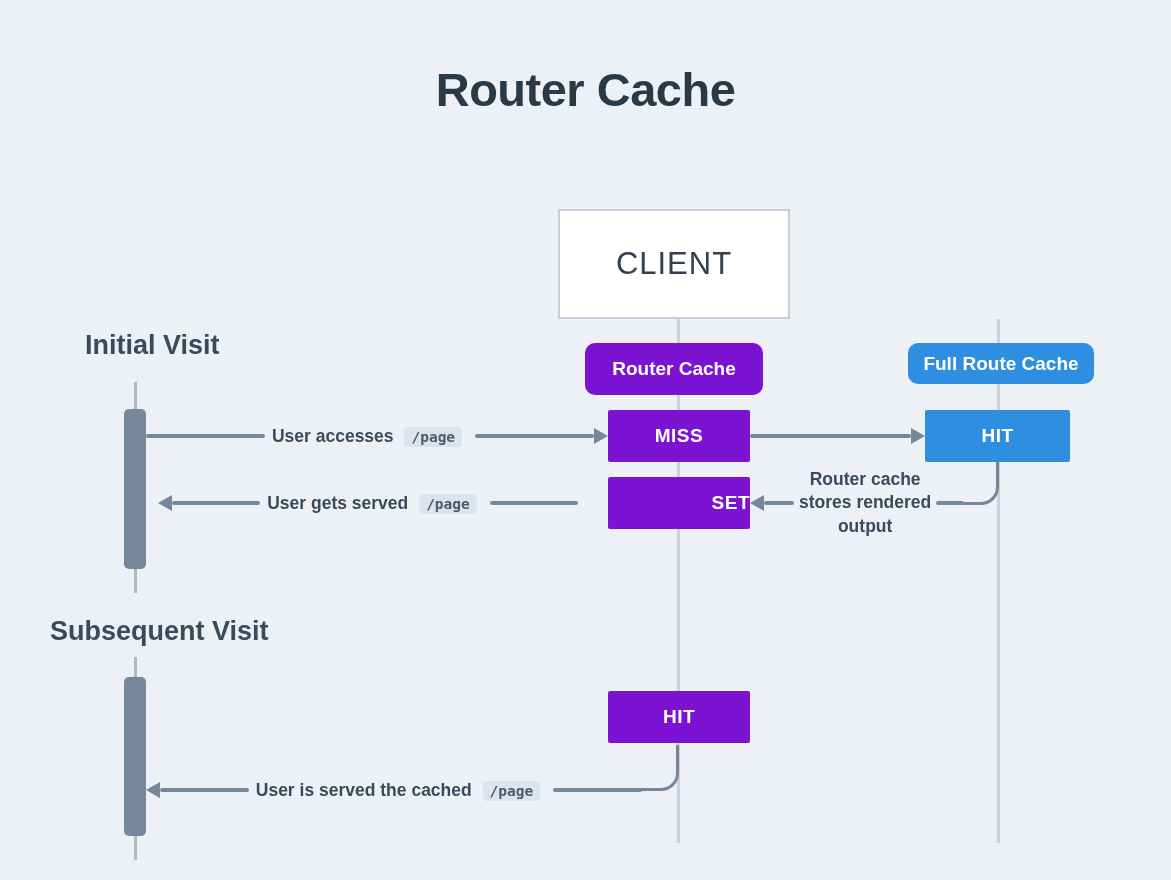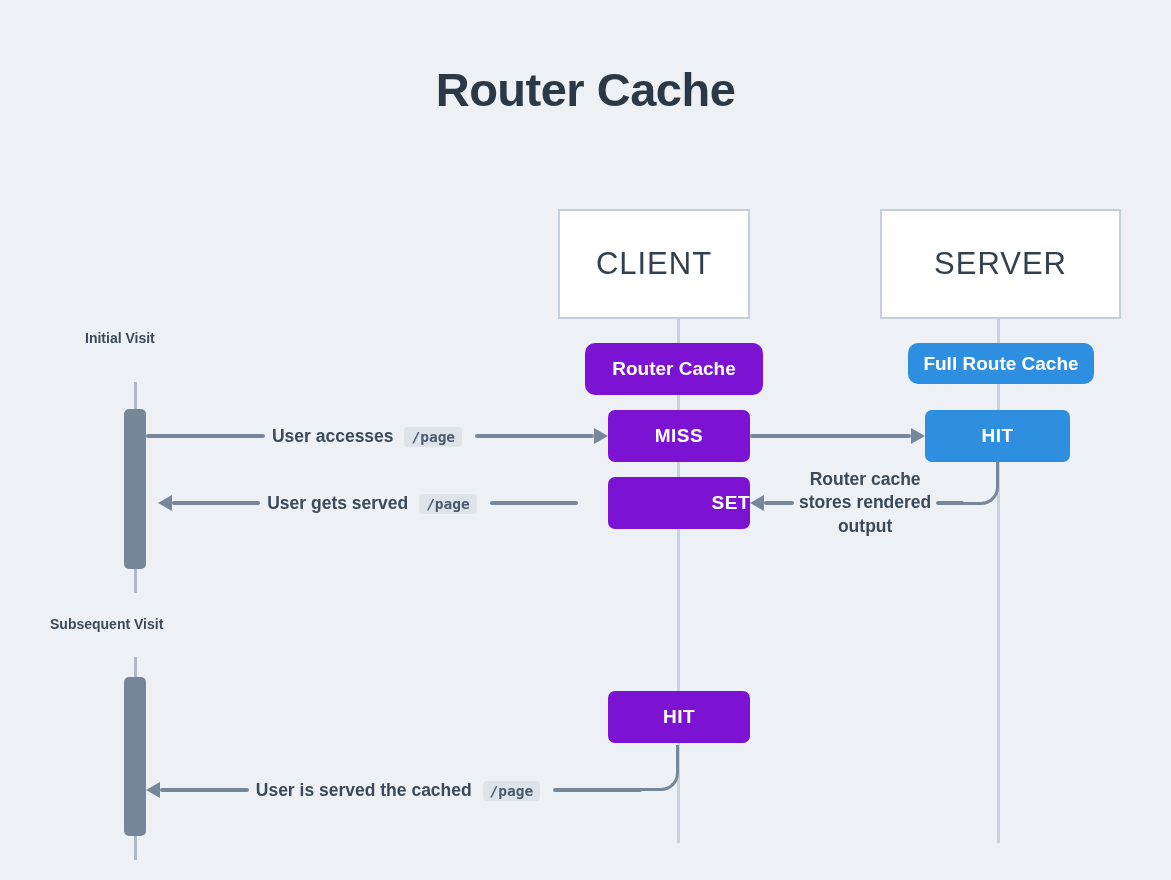--- a/index.html
+++ b/index.html
@@ -26,48 +26,48 @@
     position:absolute;left:0;top:62px;width:100%;
     text-align:center;font-size:47px;font-weight:bold;
     color:var(--heading);letter-spacing:-0.5px;
   }
   .actor{
     position:absolute;top:209px;height:110px;
     background:var(--actor_bg);border:2px solid var(--actor_border);
     box-sizing:border-box;display:flex;align-items:center;justify-content:center;
     font-size:31px;color:#33414f;letter-spacing:1px;z-index:3;
   }
-  .actor.client{left:558px;width:192px;}
+  .actor.client{left:558px;width:232px;}
   .actor.server{left:880px;width:241px;}
   .lifeline{
     position:absolute;top:319px;width:3px;height:524px;
     background:var(--lifeline);z-index:1;
   }
   .lifeline.client{left:677px;}
   .lifeline.server{left:997px;}
   .badge{
     position:absolute;top:343px;height:52px;border-radius:10px;
     display:flex;align-items:center;justify-content:center;
     color:#fff;font-size:19px;font-weight:bold;z-index:3;
   }
   .badge.client{left:585px;width:178px;background:var(--purple);}
   .badge.server{left:908px;width:186px;height:41px;background:var(--blue);}
   .node{
-    position:absolute;width:142px;height:52px;border-radius:7px;
+    position:absolute;width:142px;height:52px;border-radius:2px;
     display:flex;align-items:center;justify-content:center;
     color:#fff;font-size:19px;font-weight:bold;letter-spacing:0.5px;z-index:3;
   }
   .node.purple{background:var(--purple);}
   .node.blue{background:var(--blue);}
   #node-miss{left:608px;top:410px;}
   #node-server-hit{left:925px;top:410px;width:145px;}
   #node-set{left:608px;top:477px;justify-content:flex-end;}
   #node-client-hit{left:608px;top:691px;}
   .section-label{
-    position:absolute;font-size:14px;font-weight:600;color:var(--label);
+    position:absolute;font-size:27px;font-weight:600;color:var(--label);
   }
   #label-initial{left:85px;top:330px;}
   #label-subsequent{left:50px;top:616px;}
   .tbar{
     position:absolute;left:124px;width:22px;border-radius:5px;
     background:var(--arrow);z-index:2;
   }
   #tbar-1{top:409px;height:160px;}
   #tbar-2{top:677px;height:159px;}
   .stem{position:absolute;left:134px;width:3px;background:var(--stem);z-index:1;}
@@ -121,23 +121,20 @@
 </head>
 <body>
 
 <div class="stage">
 
   <div class="title">Router Cache</div>
 
   <div class="actor client">
     <span>CLIENT</span>
   </div>
-  <div class="actor server">
-    <span>SERVER</span>
-  </div>
 
   <div class="lifeline client"></div>
   <div class="lifeline server"></div>
 
   <div class="badge client">
     <span>Router Cache</span>
   </div>
   <div class="badge server">
     <span>Full Route Cache</span>
   </div>

